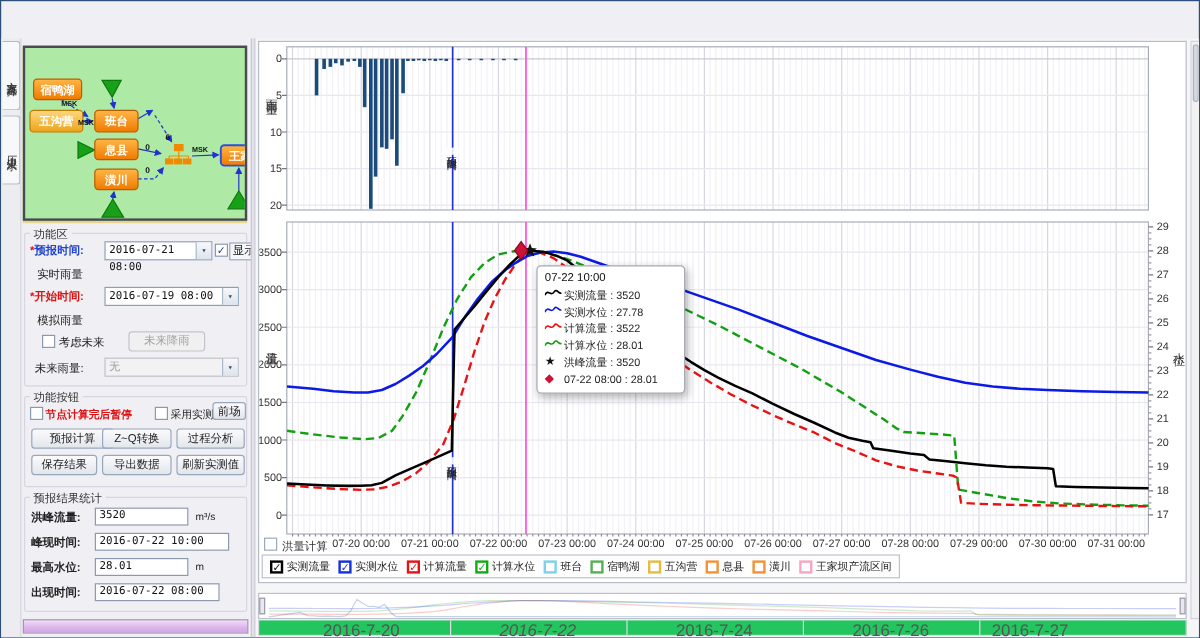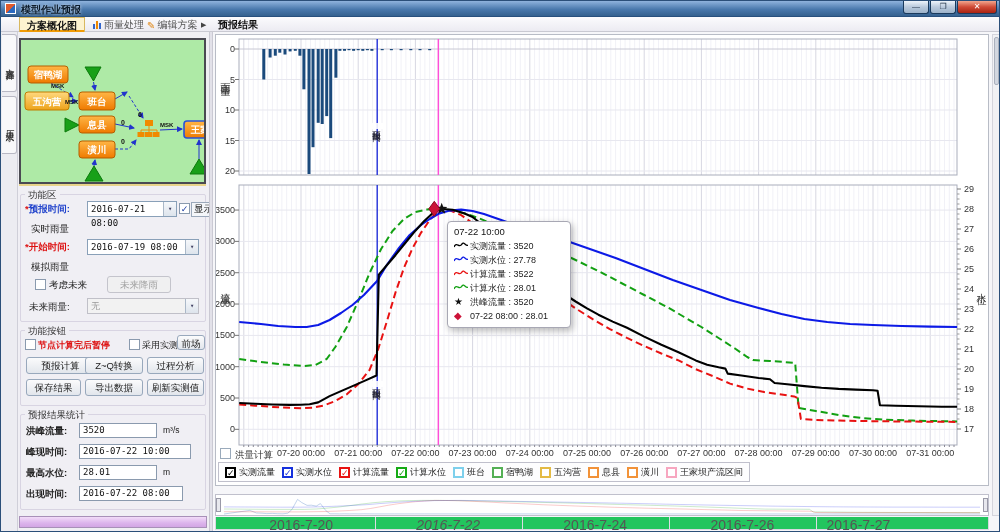--- a/index.html
+++ b/index.html
@@ -93,41 +93,21 @@
   .navsep{position:absolute;top:0;width:1px;height:13px;background:#ddddE4;}
   .scrollbar{position:absolute;left:779px;top:2px;width:9px;height:482px;background:#f1f1f4;
     border:1px solid #d4d4dc;}
   .thumb{position:absolute;left:1px;top:2px;width:5px;height:48px;background:#d3d7e0;border:1px solid #aab0bd;border-radius:2px;}
 </style>
 </head>
 <body>
 
 <div id="window">
 
-  <div class="titlebar">
-    <span class="appicon"></span>
-    <span class="apptitle">模型作业预报</span>
-    <div class="winbtns">
-      <div class="wbtn min">—</div>
-      <div class="wbtn max">❐</div>
-      <div class="wbtn close">✕</div>
-    </div>
-  </div>
-
-  <div class="band">
-    <div class="tab active" style="left:18px;width:66px;text-align:center;">方案概化图</div>
-    <div class="tab" style="left:88px;"><span class="tabicon"><svg width="9" height="9">
-            <rect x="0" y="4" width="2" height="5" fill="#3366cc"></rect>
-            <rect x="3" y="1" width="2" height="8" fill="#ee8800"></rect>
-            <rect x="6" y="3" width="2" height="6" fill="#3366cc"></rect>
-          </svg></span><span>雨量处理</span></div>
-    <div class="tab" style="left:142px;"><span class="tabicon" style="color:#e08818;font-size:10px;">✎</span><span>编辑方案</span></div>
-    <div class="tab" style="left:196px;font-size:7px;color:#444;">▶</div>
-    <div class="caption">预报结果</div>
-  </div>
+
 
   <div class="sidestrip">
     <div class="vtab" style="top:2px;height:58px;">方案选择</div>
     <div class="vtab" style="top:64px;height:58px;">历史洪水</div>
   </div>
 
   <div class="leftpanel">
 
     <div class="schembox">
       <svg id="schsvg" width="185" height="142" viewBox="0 0 185 142">

